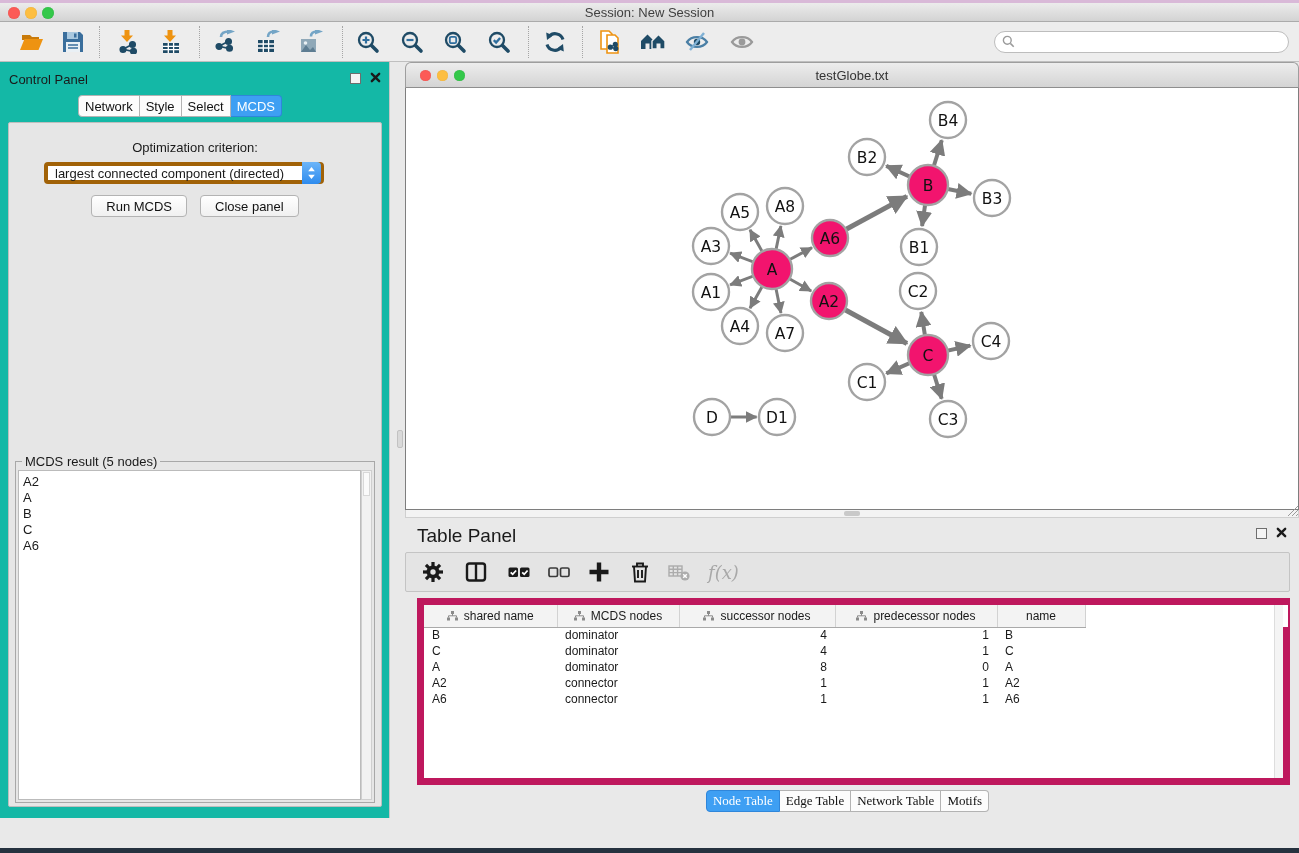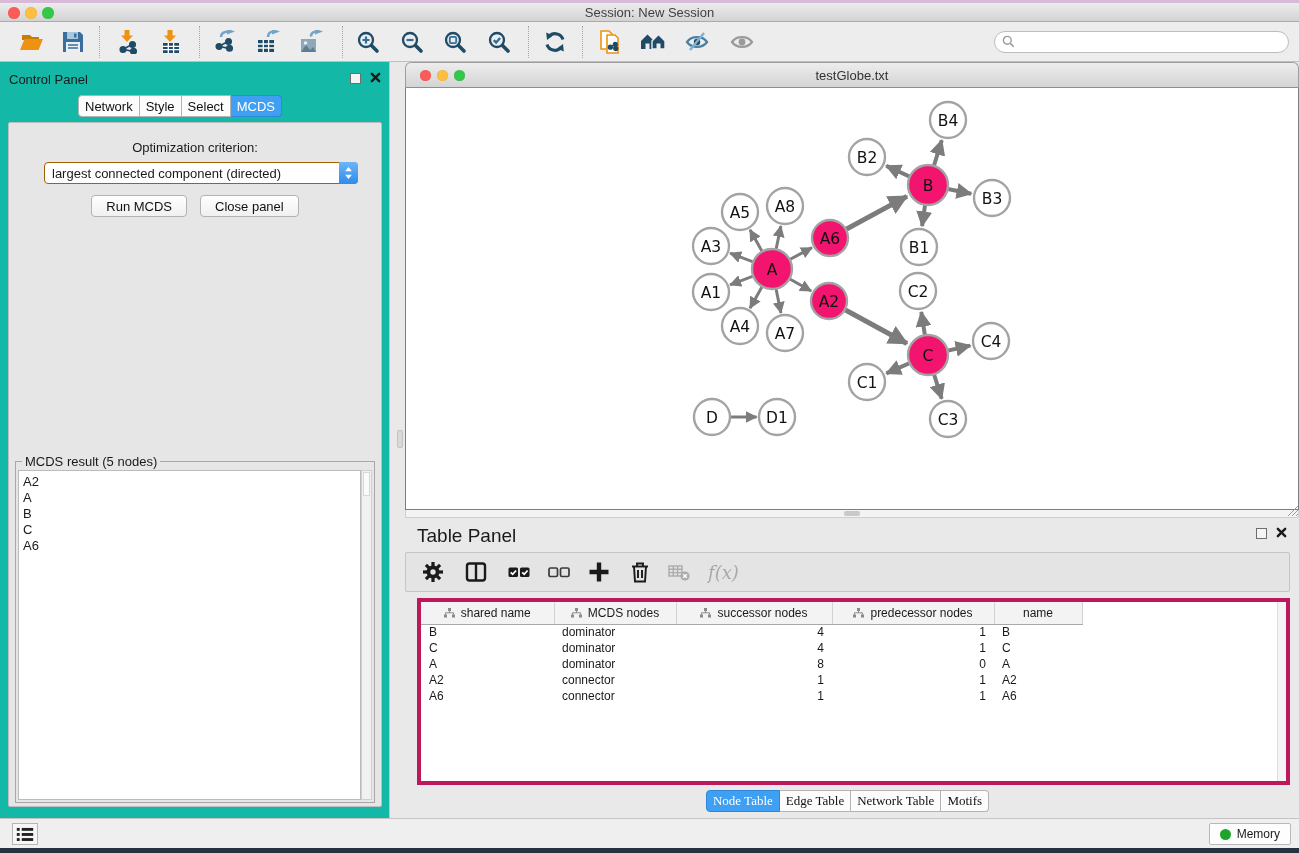--- a/index.html
+++ b/index.html
@@ -38,21 +38,21 @@
 
   .cp-tabs { position:absolute; left:78px; top:33px; display:flex; }
   .tabbtn { height:22px; padding:0 6px; background:#FCFCFC; border:1px solid #B3B3B3; border-left:none;
     font-size:13px; display:flex; align-items:center; color:#111; }
   .tabbtn:first-child { border-left:1px solid #B3B3B3; border-radius:4px 0 0 4px; }
   .tabbtn:last-child { border-radius:0 4px 4px 0; }
   .tabbtn.active { background:#3E9FF3; color:#FFF; border-color:#2F86DA; }
 
   .cp-content { position:absolute; left:8px; top:60px; width:374px; height:685px; background:#E6E6E6; border:1px solid #BEBEBE; border-radius:2px; }
   .opt-label { position:absolute; left:0; right:0; top:17px; text-align:center; font-size:13px; }
-  .combo { position:absolute; left:35px; top:39px; width:314px; height:22px; background:#FFF; border:1px solid #a16207; border-radius:4px; display:flex; align-items:center; }
+  .combo { position:absolute; left:35px; top:39px; width:280px; height:22px; background:#FFF; border:4px solid #a16207; border-radius:4px; display:flex; align-items:center; }
   .combo .val { flex:1; padding-left:7px; font-size:13px; white-space:nowrap; overflow:hidden; }
   .combo .stepper { width:19px; height:22px; margin:-1px -1px -1px 0; border-radius:0 4px 4px 0;
     background:linear-gradient(#6CB5F9,#2E8BEE); display:flex; flex-direction:column; align-items:center; justify-content:center; gap:2px; }
   .combo .stepper svg { width:9px; height:5px; }
   .btnrow { position:absolute; left:0; right:0; top:72px; display:flex; justify-content:center; gap:13px; }
   .pushbtn { height:22px; padding:0 14px; background:linear-gradient(#FFFFFF,#F0F0F0); border:1px solid #B3B3B3; border-radius:4px; font-size:13px; display:flex; align-items:center; color:#111; }
 
   .result-fieldset { position:absolute; left:6px; top:338px; width:360px; height:342px; border:1px solid #A8A8A8; }
   .result-legend { position:absolute; left:6px; top:-8px; background:#E6E6E6; padding:0 3px; font-size:13px; }
   .result-list { position:absolute; left:2px; top:8px; right:13px; bottom:2px; background:#FFF; border:1px solid #BBB; padding:3px 0 0 4px; font-size:13px; line-height:16px; overflow:hidden; }
@@ -70,21 +70,21 @@
   .net-vthumb { position:absolute; left:397px; top:430px; width:6px; height:18px; background:#D9D9D9; border:1px solid #C2C2C2; border-radius:2px; }
   .resize-grip { position:absolute; left:1285px; top:503px; width:13px; height:13px; }
 
   
   .table-panel-title { position:absolute; left:417px; top:525px; font-size:19px; }
   .tp-winbtns { right:12px; top:526px; }
   .tp-toolbar { position:absolute; left:405px; top:552px; width:885px; height:40px; background:#E4E4E4; border:1px solid #C4C4C4; border-radius:2px; display:flex; align-items:center; }
   .tp-toolbar .tbi { margin-left:14px; }
   .fx-label { margin-left:16px; font-family:"DejaVu Serif", serif; font-style:italic; font-size:18px; color:#A8A8A8; }
 
-  .datatable { position:absolute; left:417px; top:598px; width:873px; height:187px; background:#FFF; border:4px solid #be185d; }
+  .datatable { position:absolute; left:417px; top:598px; width:873px; height:187px; background:#FFF; border:7px solid #be185d; }
   .dt-scroll { position:absolute; top:0; right:0; bottom:0; width:9px; background:#F4F4F4; border-left:1px solid #DDD; }
   table.grid { border-collapse:collapse; table-layout:fixed; font-size:12px; }
   table.grid th { height:22px; background:#F3F3F3; border-right:1px solid #D2D2D2; border-bottom:1px solid #A9A9A9;
     font-weight:normal; font-size:12px; color:#1A1A1A; }
   table.grid th .hwrap { display:flex; align-items:center; justify-content:center; gap:6px; }
   table.grid td { height:16px; padding:0 8px; white-space:nowrap; overflow:hidden; }
   td.num { text-align:right; padding-right:5px; }
 
   .tp-tabs { position:absolute; left:405px; top:790px; width:885px; display:flex; justify-content:center;font-family:Liberation Serif, serif; }
 
@@ -583,33 +583,15 @@
     <div class="dt-scroll"></div>
   </div>
 
   <div class="tp-tabs">
     <div class="tabbtn active">Node Table</div>
     <div class="tabbtn">Edge Table</div>
     <div class="tabbtn">Network Table</div>
     <div class="tabbtn">Motifs</div>
   </div>
 
-  <div class="statusbar">
-    <div class="list-btn">
-      <svg width="18" height="15" viewBox="0 0 22 18">
-          <g fill="#222">
-            <rect x="1" y="1" width="3.5" height="3.5"></rect>
-            <rect x="7" y="1" width="14" height="3.5"></rect>
-            <rect x="1" y="7.2" width="3.5" height="3.5"></rect>
-            <rect x="7" y="7.2" width="14" height="3.5"></rect>
-            <rect x="1" y="13.4" width="3.5" height="3.5"></rect>
-            <rect x="7" y="13.4" width="14" height="3.5"></rect>
-          </g>
-        </svg>
-    </div>
-    <div class="memory-btn">
-      <span class="memory-dot"></span>
-      <span>Memory</span>
-    </div>
-  </div>
   <div class="bottom-strip"></div>
 
 </div>
 
 </body></html>

